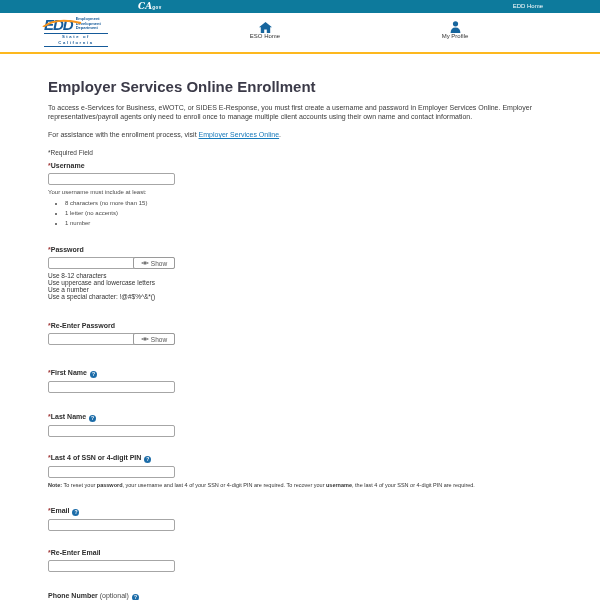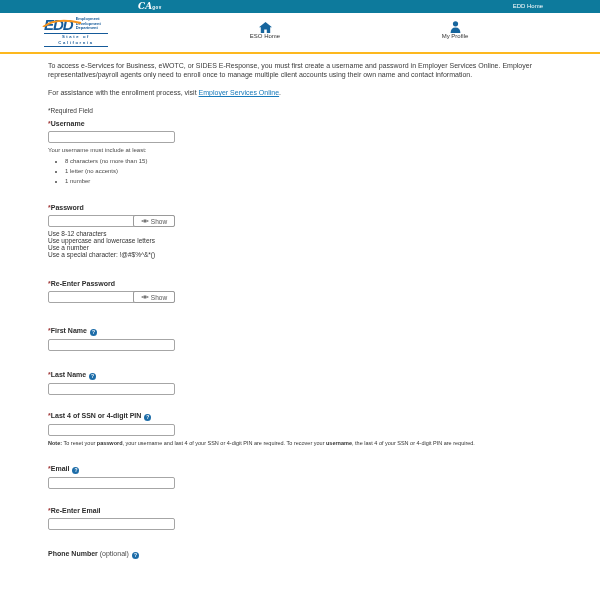--- a/index.html
+++ b/index.html
@@ -109,20 +109,21 @@
           <path d="M0.6 12 Q0.6 6.4 5.5 6.4 Q10.4 6.4 10.4 12 Z" fill="#17669e"></path>
         </svg>
     </span>
     <span class="nav-label">My Profile</span>
   </div>
 </div>
 
 <div class="gold-divider"></div>
 
 <div class="content">
+  <h1 class="page-title">Employer Services Online Enrollment</h1>
 
   <p class="intro">To access e-Services for Business, eWOTC, or SIDES E-Response, you must first create a username and password in Employer Services Online. Employer representatives/payroll agents only need to enroll once to manage multiple client accounts using their own name and contact information.</p>
 
   <p class="assist"><span>For assistance with the enrollment process, visit </span><a>Employer Services Online</a><span>.</span></p>
 
   <p class="required-note">*Required Field</p>
 
   <div class="g-username">
     <label class="field-label"><span class="req">*</span><span>Username</span></label>
     <input class="text" type="text" value="" style="">

